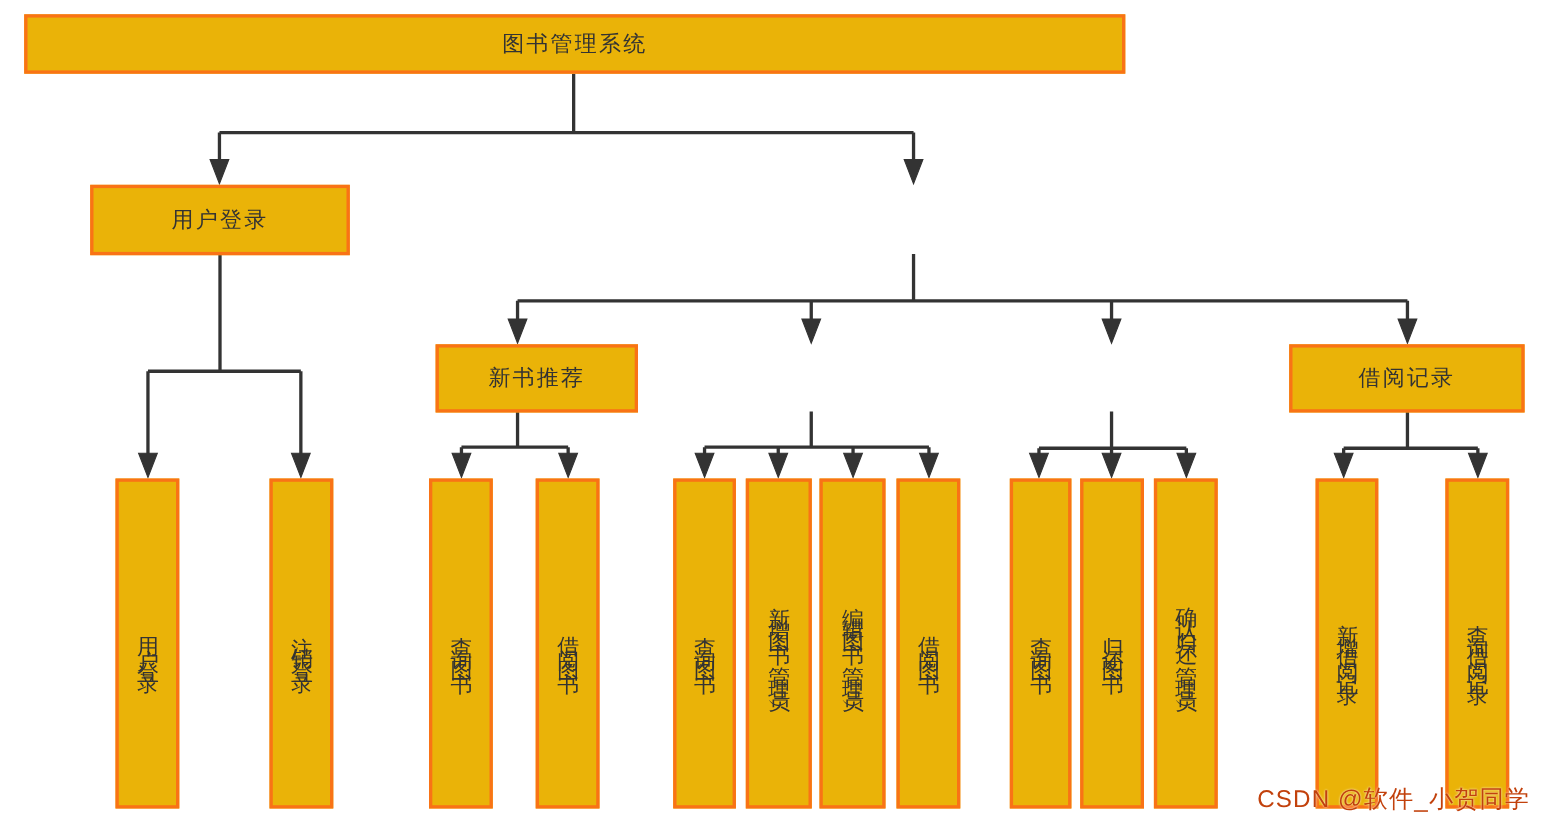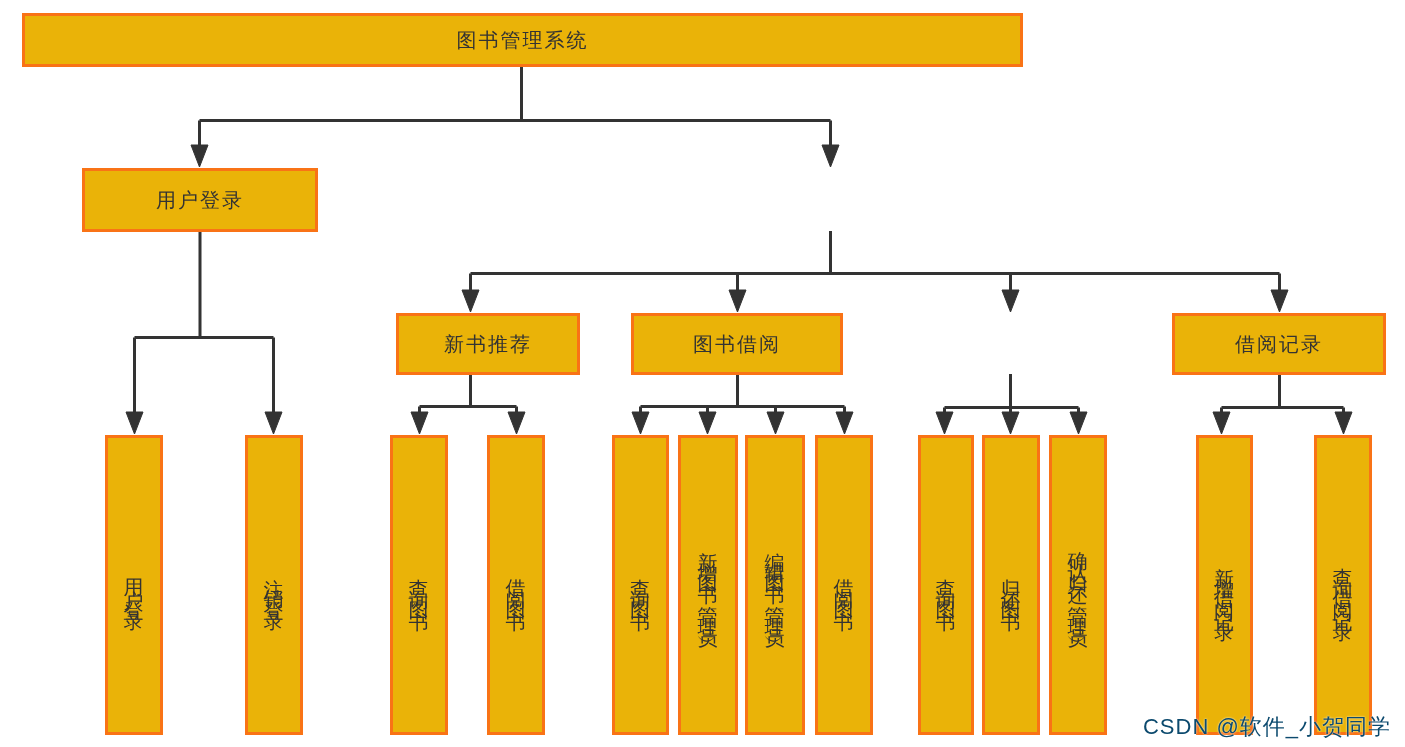--- a/index.html
+++ b/index.html
@@ -31,21 +31,21 @@
   .bx-br{left:1172px;top:313px;width:214px;height:62px;}
   
   .l-ul1{left:105px;}  .l-ul2{left:245px;}
   .l-nb1{left:390px;}  .l-nb2{left:487px;}
   .l-bb1{left:612px;width:57px;} .l-bb2{left:678px;width:60px;}
   .l-bb3{left:745px;width:60px;} .l-bb4{left:815px;}
   .l-cb1{left:918px;width:56px;} .l-cb2{left:982px;} .l-cb3{left:1049px;}
   .l-br1{left:1196px;width:57px;} .l-br2{left:1314px;}
   #watermark{
     position:absolute;right:14px;bottom:5px;z-index:5;
-    color:#0c4a6e;font-size:22px;letter-spacing:1px;
+    color:#c2410c;font-size:22px;letter-spacing:1px;
     text-shadow:0 0 2px #ffffff;
   }
 </style>
 </head>
 <body>
 
 <div id="stage">
 
   <svg id="wires" viewBox="0 0 1405 747" xmlns="http://www.w3.org/2000/svg">
 
@@ -95,21 +95,20 @@
       <polygon points="1221.5,434 1213,412 1230,412"></polygon>
       <polygon points="1343.5,434 1335,412 1352,412"></polygon>
     </g>
   </svg>
 
   <div class="node bx-root">图书管理系统</div>
 
   <div class="node bx-login">用户登录</div>
 
   <div class="node bx-nb">新书推荐</div>
-  <div class="node bx-bb">图书借阅</div>
   <div class="node bx-br">借阅记录</div>
 
   <div class="node leaf l-ul1">
     <span>用户登录</span>
   </div>
   <div class="node leaf l-ul2">
     <span>注销登录</span>
   </div>
 
   <div class="node leaf l-nb1">

